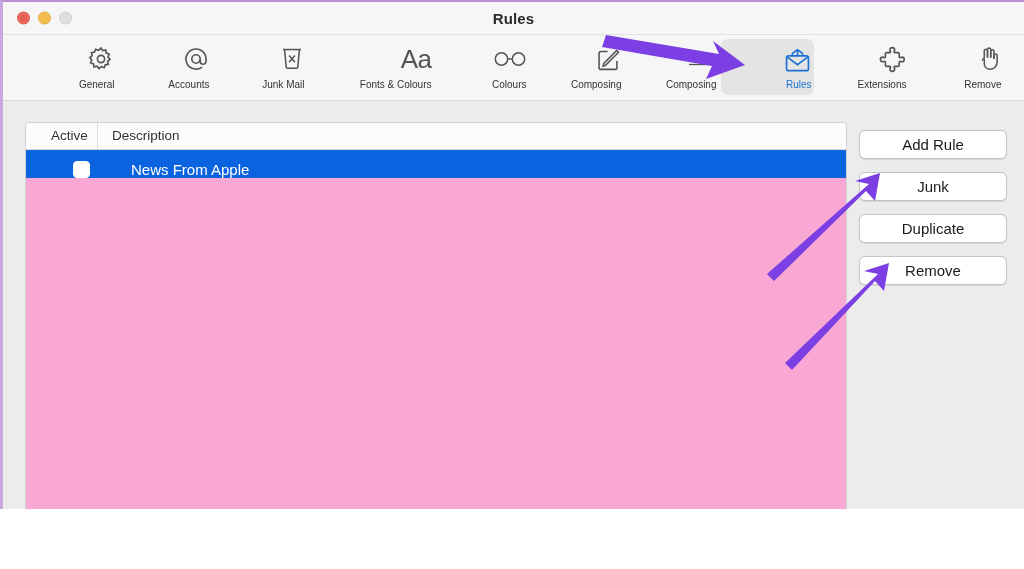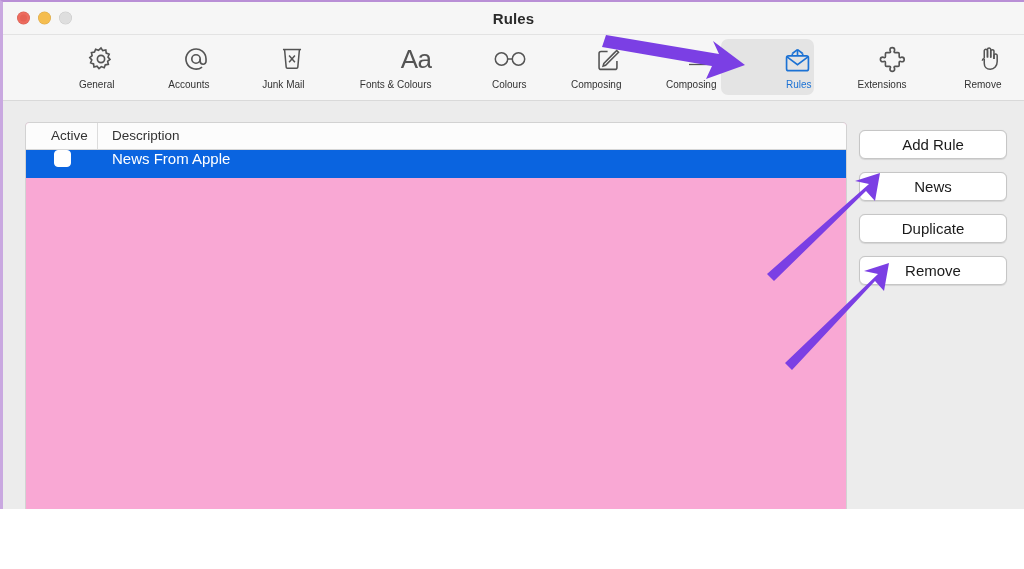--- a/index.html
+++ b/index.html
@@ -145,24 +145,25 @@
   .col-desc {
     flex: 1;
     padding-left: 14px;
     line-height: 26px;
   }
 
   .rules-body { flex: 1; }
 
   .rule-row {
     display: flex;
-    align-items: flex-start;
+    align-items: flex-end;
     height: 28px;
     font-size: 15px;
     color: #1a1a1a;
+    padding-left: 19px;
   }
   .rule-row.selected {
     background: #0a64e0;
     color: #ffffff;
   }
   .rule-check-cell {
     width: 72px;
     display: flex;
     justify-content: center;
     align-items: center;
@@ -352,21 +353,21 @@
           </div>
           <div class="rule-name">News From Apple</div>
         </div>
 
 
       </div>
     </div>
 
     <div class="side-buttons">
       <div class="side-btn">Add Rule</div>
-      <div class="side-btn">News</div>
+      <div class="side-btn">Junk</div>
       <div class="side-btn">Duplicate</div>
       <div class="side-btn">Remove</div>
     </div>
 
   </div>
 
   <svg class="annot" viewBox="0 0 1024 569">
 
     <g>
       <path d="M603 33 L716 52 L710 39 L742 63 L703 77 L709 64 L599 45 Z" fill="#7b3fe4"></path>

